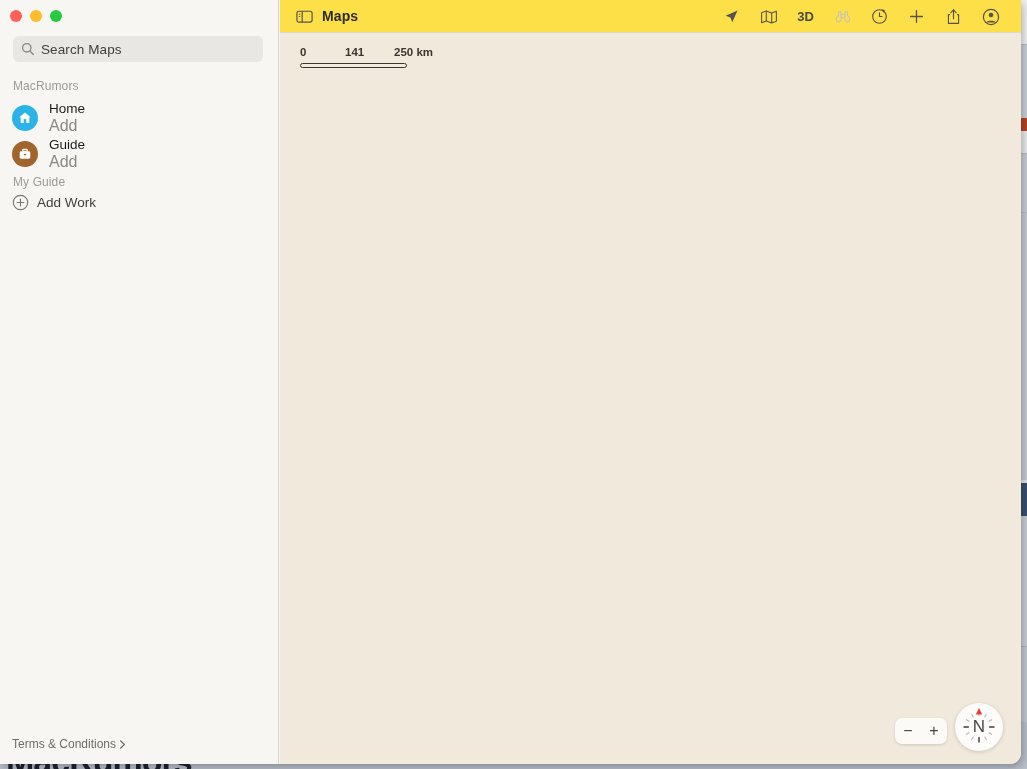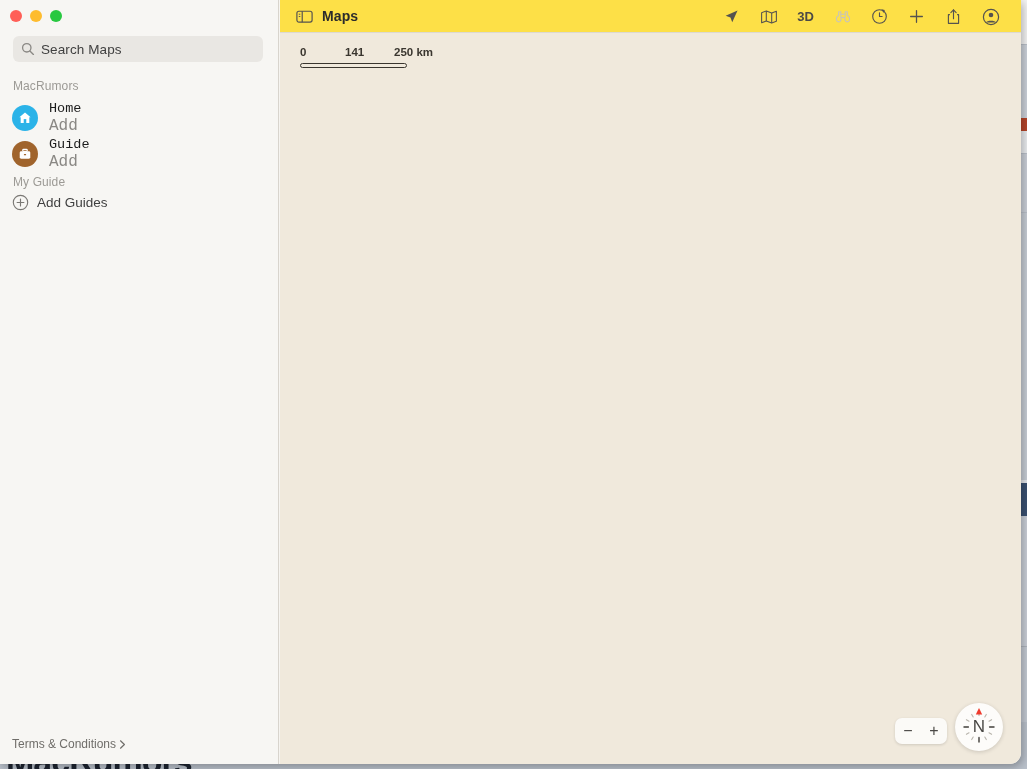--- a/index.html
+++ b/index.html
@@ -109,21 +109,21 @@
 
   .fav-icon {
     width: 26px; height: 26px;
     border-radius: 50%;
     display: flex; align-items: center; justify-content: center;
     flex: 0 0 auto;
   }
   #home-icon { background: #2bb3e8; }
   #work-icon { background: #a0642c; }
 
-  .fav-text { display: flex; flex-direction: column; gap: 1px; line-height: 1.15; font-family: Liberation Mono, monospace; }
+  .fav-text { display: flex; flex-direction: column; gap: 1px; line-height: 1.15; }
   .fav-title { font-size: 13.5px; color: #1c1c1c; }
   .fav-sub { font-size: 16px; color: #8a8884; }
 
   #add-guide-row {
     position: absolute;
     left: 12px; top: 192px;
     height: 20px;
     display: flex; align-items: center; gap: 8px;
   }
   #add-guide-label { font-size: 13.5px; color: #3f3f3f; }
@@ -285,21 +285,21 @@
     </div>
 
     <div class="section-header" id="guides-header">My Guide</div>
 
     <div id="add-guide-row">
       <svg width="17" height="17" viewBox="0 0 18 18">
         <circle cx="9" cy="9" r="7.6" fill="none" stroke="#7a7874" stroke-width="1.2"></circle>
         <line x1="9" y1="5.4" x2="9" y2="12.6" stroke="#7a7874" stroke-width="1.2" stroke-linecap="round"></line>
         <line x1="5.4" y1="9" x2="12.6" y2="9" stroke="#7a7874" stroke-width="1.2" stroke-linecap="round"></line>
       </svg>
-      <span id="add-guide-label">Add Guides</span>
+      <span id="add-guide-label">Add Work</span>
     </div>
 
     <div id="terms-row">
       <span id="terms-label">Terms &amp; Conditions</span>
       <svg width="9" height="11" viewBox="0 0 9 11">
         <polyline points="2.5,1.8 6.4,5.5 2.5,9.2" fill="none" stroke="#6f6d69" stroke-width="1.2" stroke-linecap="round" stroke-linejoin="round"></polyline>
       </svg>
     </div>
   </div>
 

